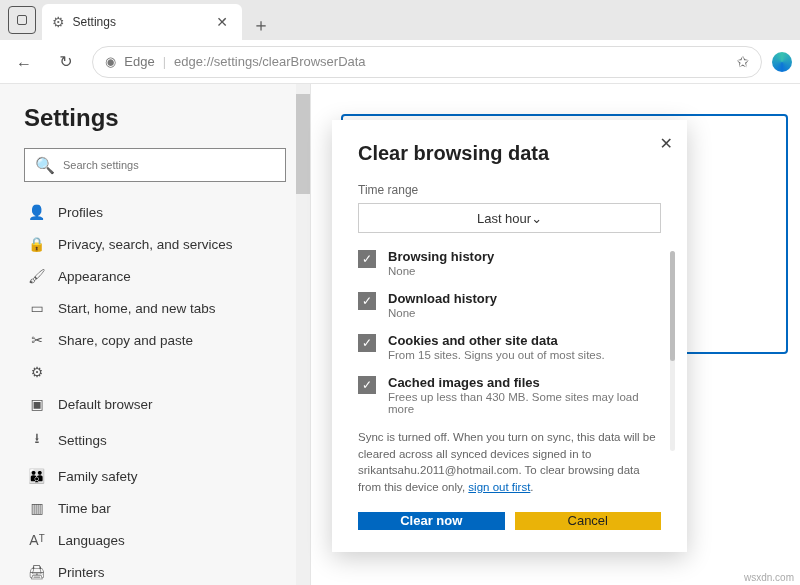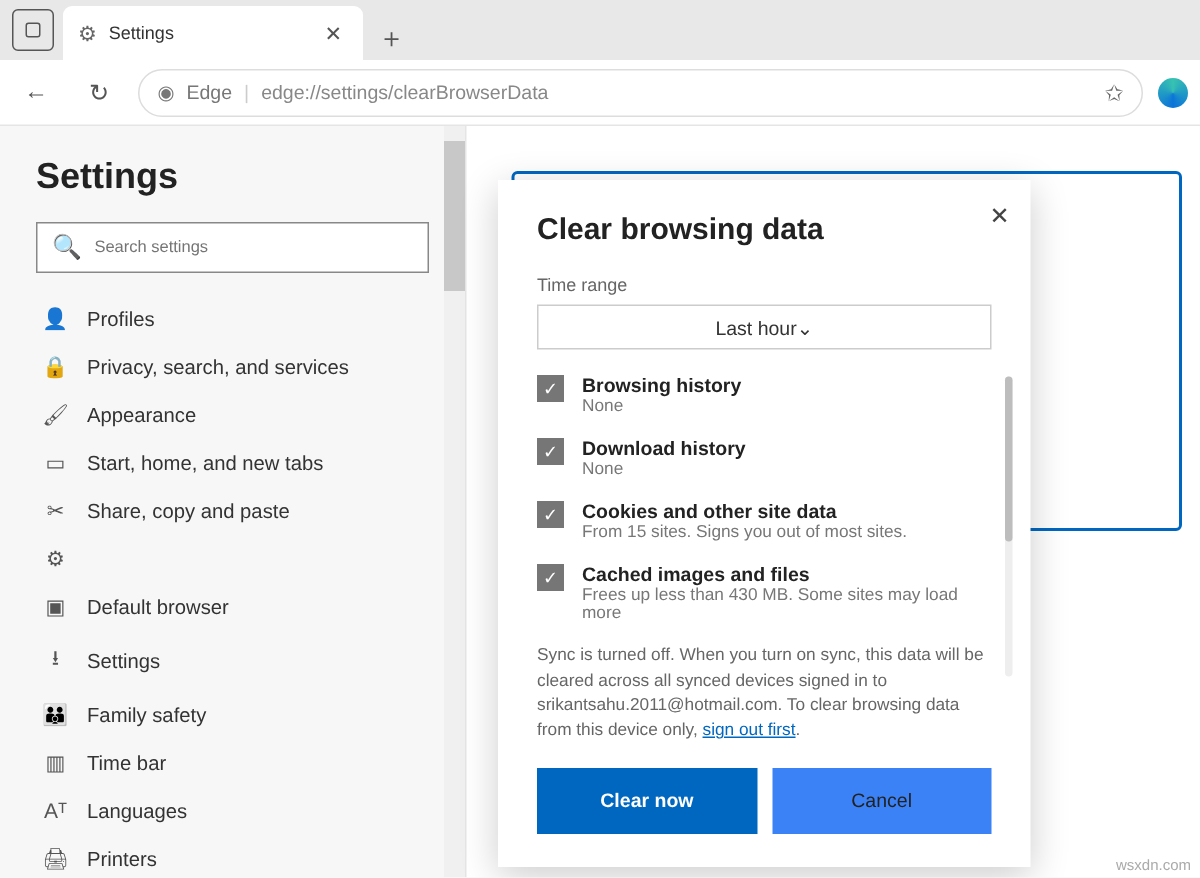--- a/index.html
+++ b/index.html
@@ -35,23 +35,23 @@
     .opts { position:relative; }
     .opt { display:flex; gap:12px; margin-bottom:14px; }
     .chk { width:18px; height:18px; background:#767676; display:flex; align-items:center; justify-content:center; color:#fff; font-size:12px; flex-shrink:0; margin-top:1px;}
     .opt-title { font-size:13px; font-weight:600; color:#222;}
     .opt-sub { font-size:11.5px; color:#777; margin-top:1px;}
     .scrolltrack { position:absolute; right:-14px; top:2px; width:5px; height:200px; background:#eee; border-radius:3px;}
     .scrollthumb { width:5px; height:110px; background:#bdbdbd; border-radius:3px;}
     .sync { font-size:11.5px; color:#666; line-height:1.45; margin:6px 0 16px 0;}
     .sync a { color:#0067c0; text-decoration:underline;}
     .btns { display:flex; gap:10px; }
-    .btn { flex:1; height:44px; display:flex; align-items:center; justify-content:center; font-size:13px; cursor:pointer; }
+    .btn { flex:1; height:18px; display:flex; align-items:center; justify-content:center; font-size:13px; cursor:pointer; }
     .btn.primary { background:#0067c0; color:#fff; font-weight:600;}
-    .btn.secondary { background:#3b82f6; color:#222;}
+    .btn.secondary { background:#eab308; color:#222;}
     .vscroll { position:absolute; right:0; top:0; width:14px; height:100%; background:#f0f0f0;}
     .vthumb { width:14px; height:100px; background:#c8c8c8; margin-top:10px;}
     .watermark { position:absolute; bottom:2px; right:6px; font-size:10px; color:#aaa; z-index:50;text-align:center;}
   </style>
 </head>
 <body>
 
 <div class="titlebar">
   <div class="tabsq">
       <div class="tabsq-inner"></div>

